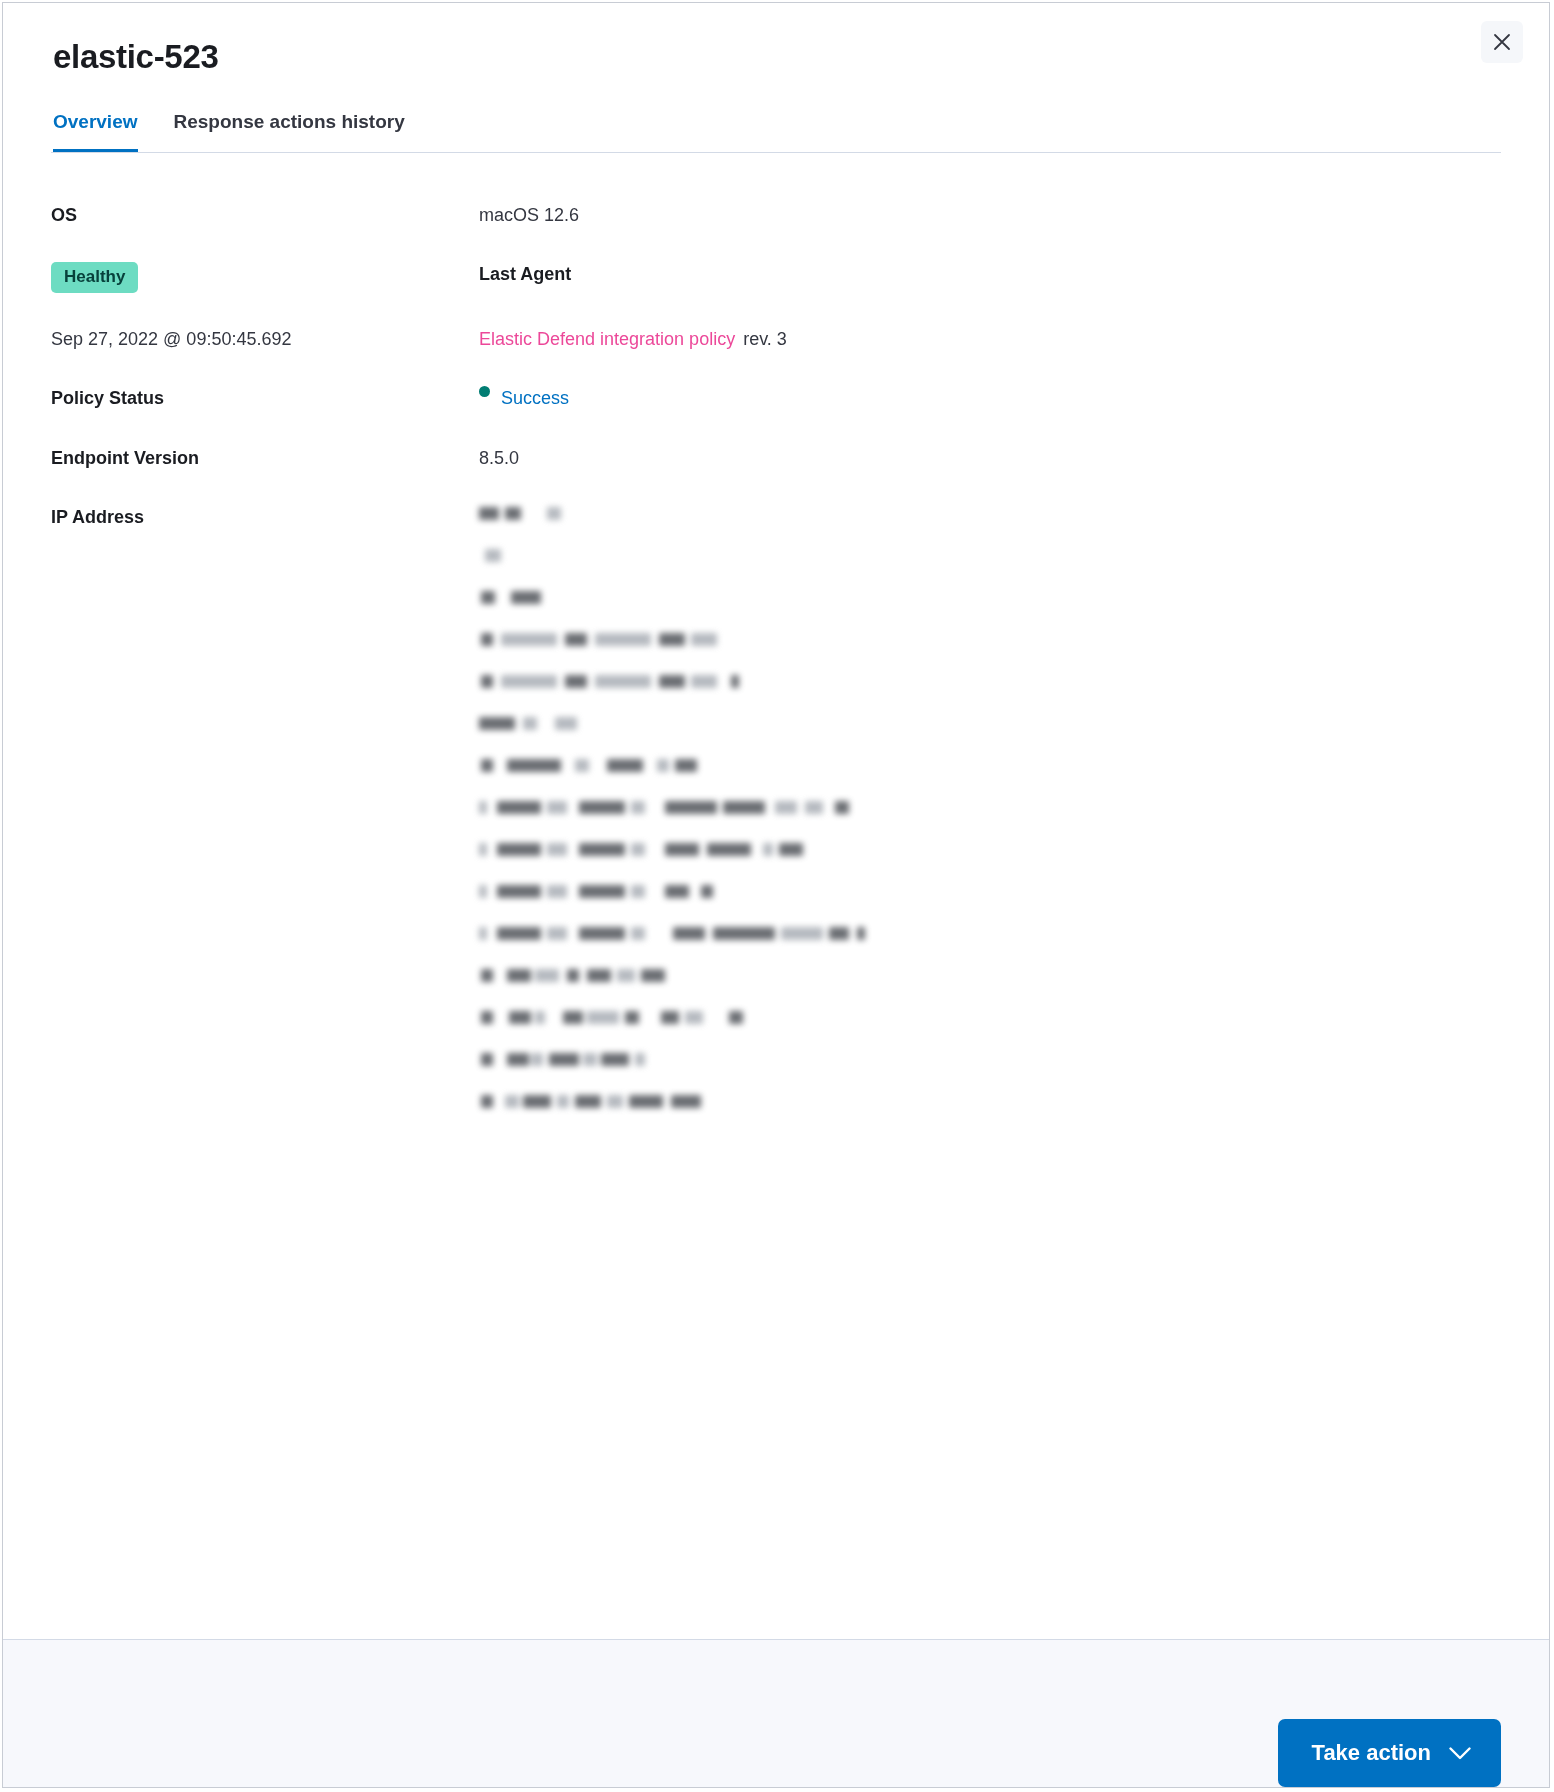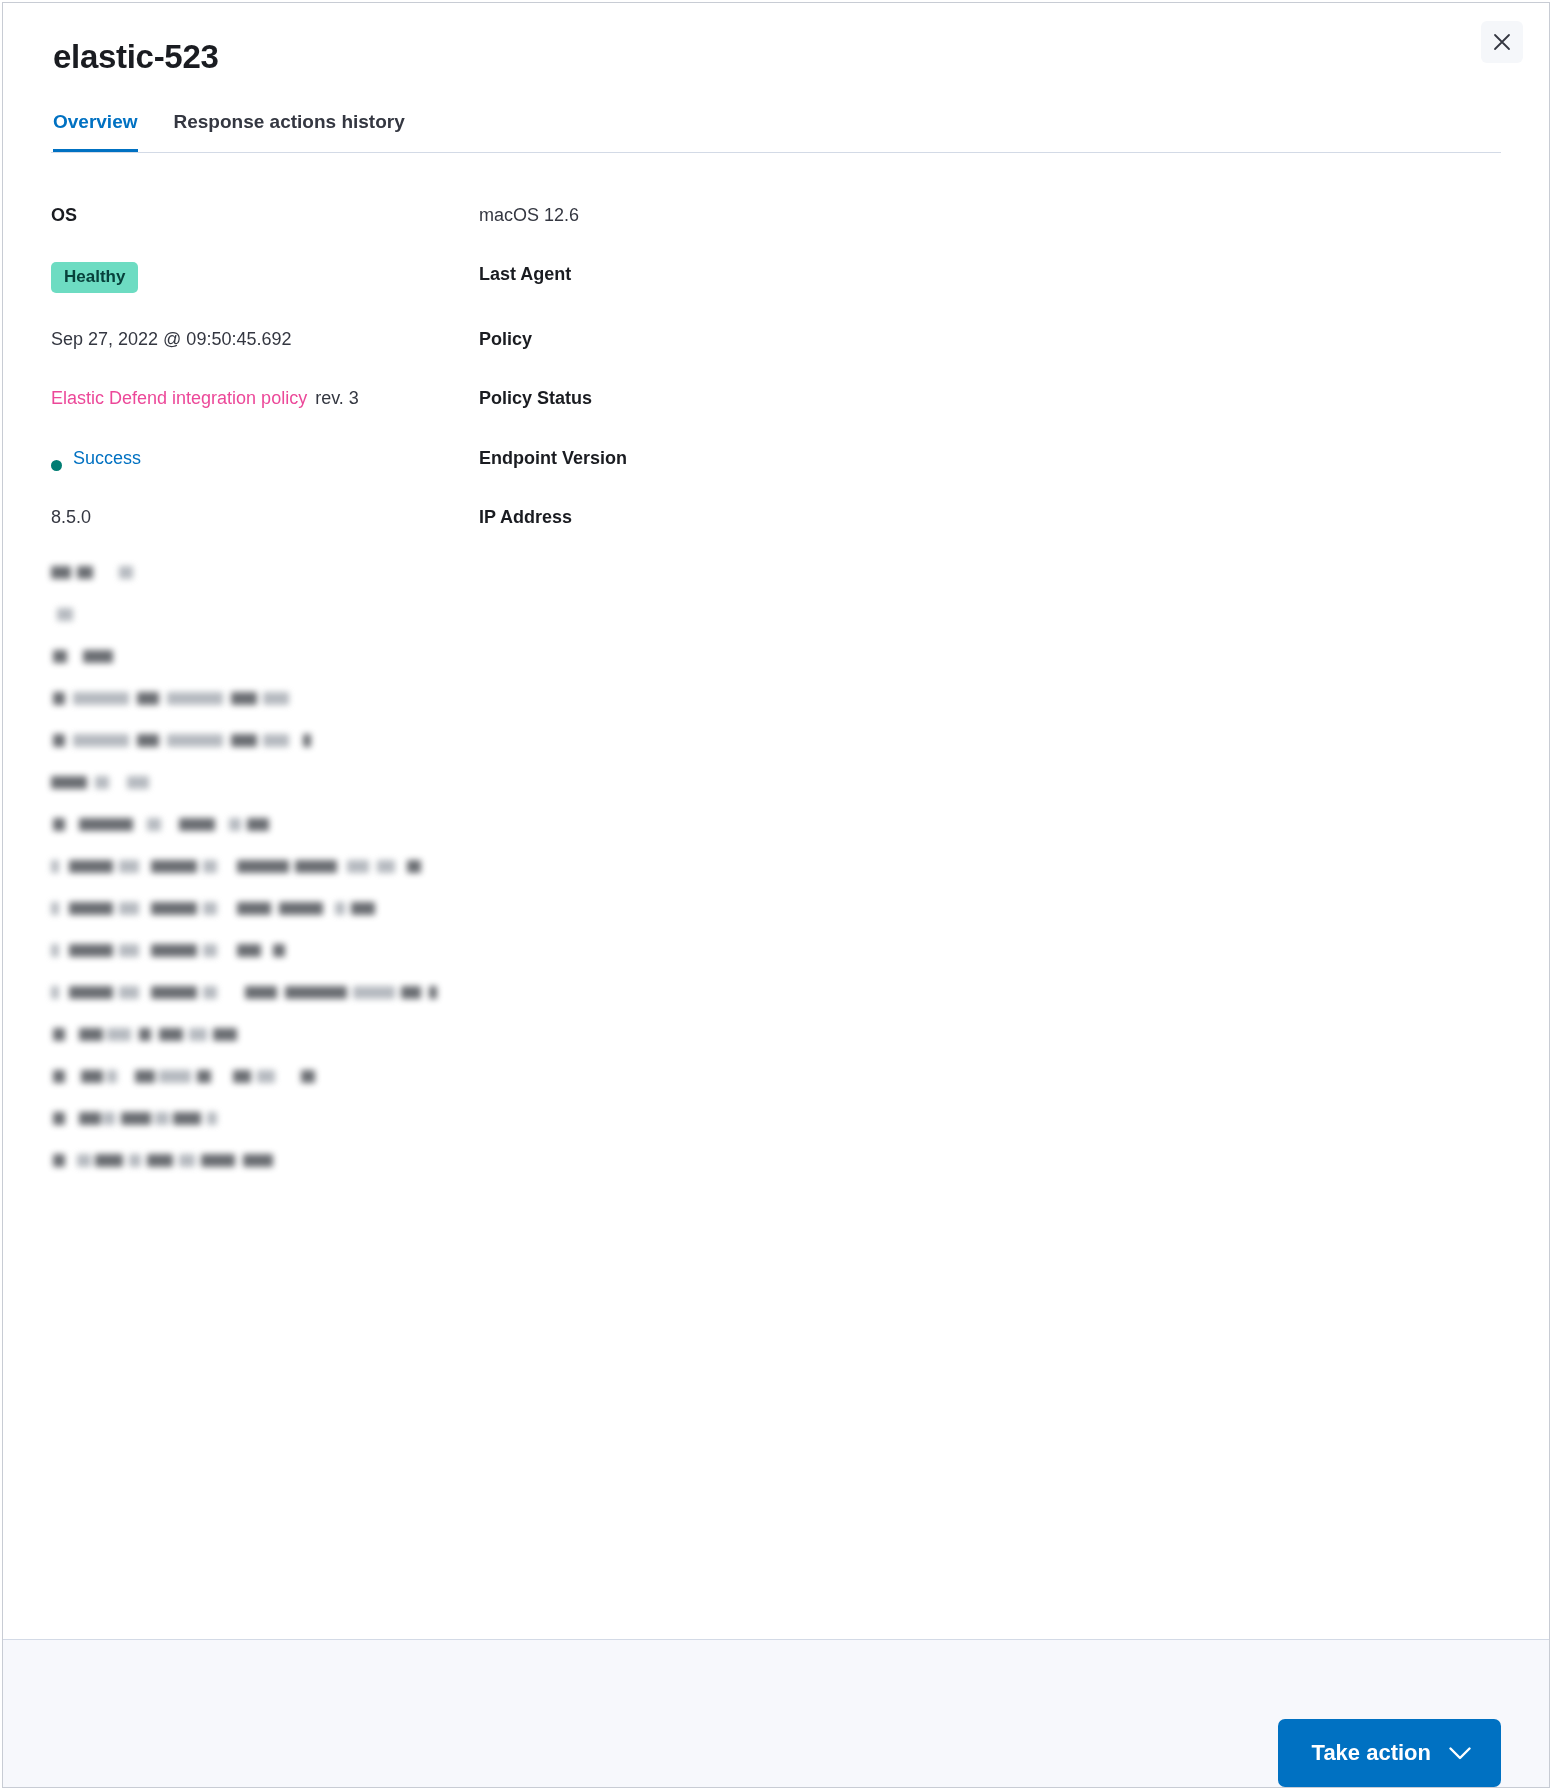--- a/index.html
+++ b/index.html
@@ -134,21 +134,21 @@
   }
 
   .rev {
     color: #343741;
     font-size: 18px;
     margin-left: 8px;
   }
 
   .status-row {
     display: flex;
-    align-items: flex-end;
+    align-items: flex-start;
     gap: 11px;
   }
   .status-dot {
     width: 11px;
     height: 11px;
     border-radius: 50%;
     background: #017d73;
     flex: 0 0 auto;
   }
   .status-text {
@@ -231,21 +231,20 @@
       <div class="dt">OS</div>
       <div class="dd">macOS 12.6</div>
 
       <div class="dd">
         <span class="badge">Healthy</span>
       </div>
 
       <div class="dt">Last Agent</div>
       <div class="dd">Sep 27, 2022 @ 09:50:45.692</div>
 
-      <div class="dt">Policy</div>
       <div class="dd">
         <a class="link">Elastic Defend integration policy</a><span class="rev">rev. 3</span>
       </div>
 
       <div class="dt">Policy Status</div>
       <div class="dd">
         <span class="status-row">
           <span class="status-dot"></span>
           <span class="status-text">Success</span>
         </span>

